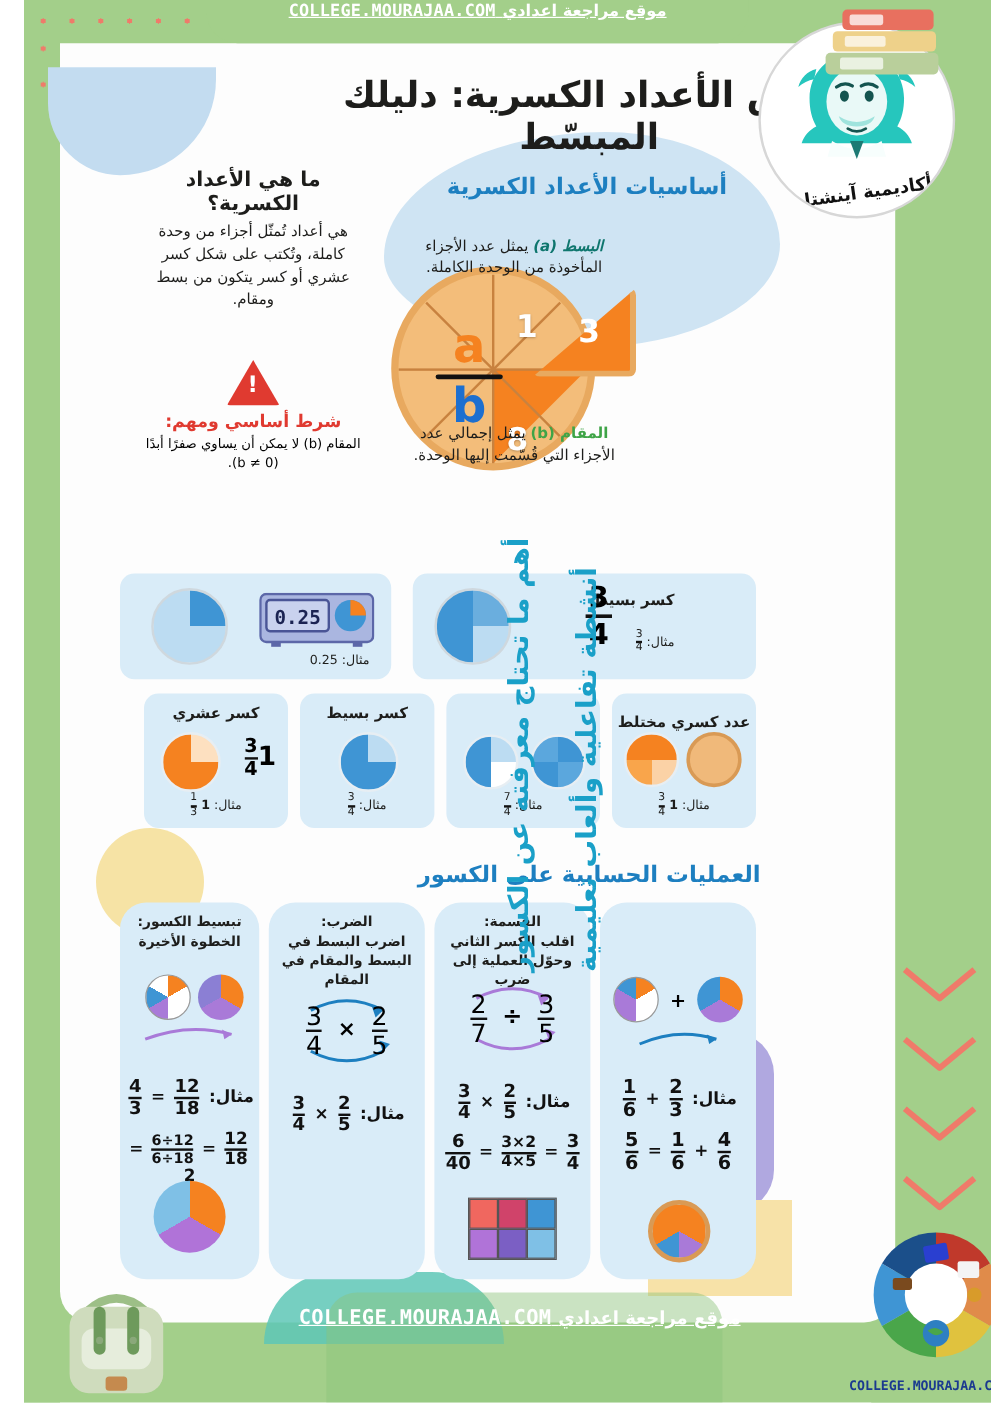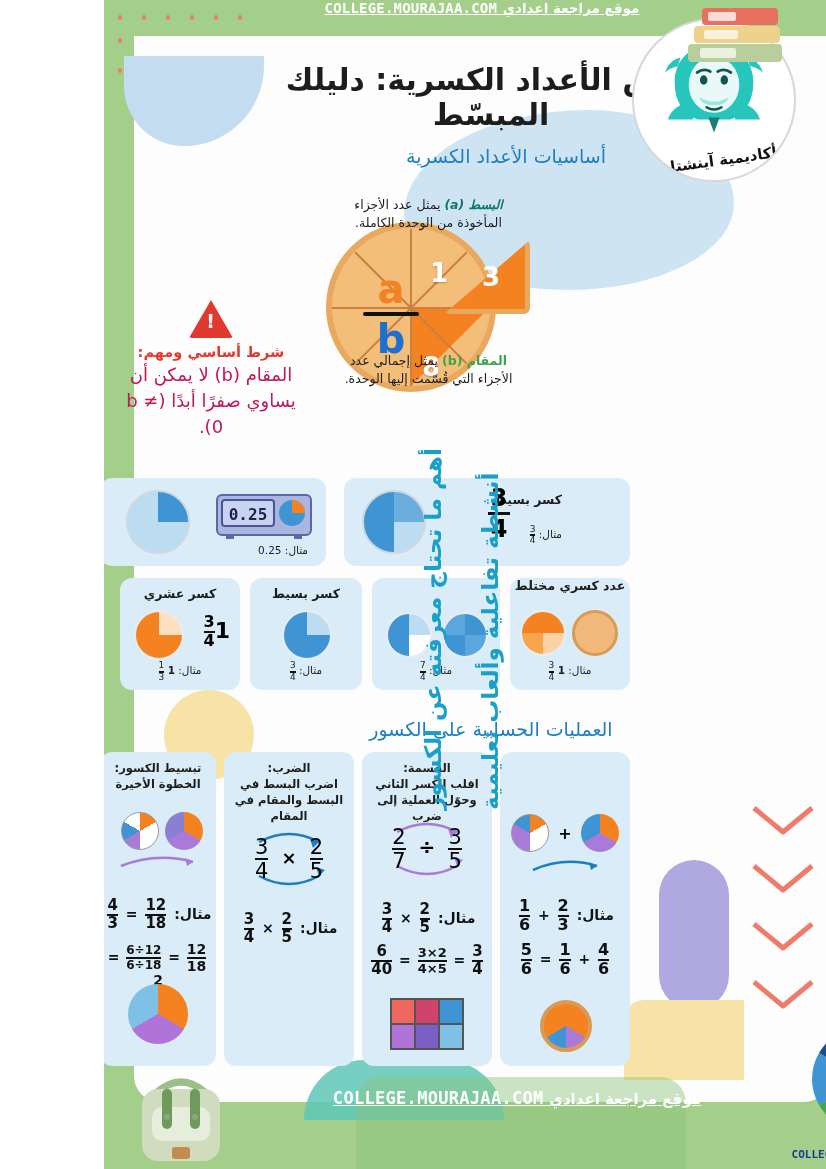--- a/index.html
+++ b/index.html
@@ -1,21 +1,21 @@
 <!DOCTYPE html>
 <html lang="ar" dir="rtl"><head>
 <meta charset="utf-8">
 <style>
   html,body{margin:0;padding:0;}
   body{
     width:826px;height:1169px;
     font-family:"DejaVu Sans","Liberation Sans",sans-serif;
     background:#ffffff;overflow:hidden;position:relative;
   }
-  .page{position:absolute;inset:0;width:722px;height:1169px;overflow:hidden;background:#fff;}
+  .page{position:absolute;inset:0;width:806px;height:1169px;overflow:hidden;background:#fff;}
 
   
   .green-top{position:absolute;left:0;top:0;width:826px;height:58px;background:#a3cf8a;}
   .green-left{position:absolute;left:0;top:0;width:30px;height:1169px;background:#a3cf8a;}
   .green-right{position:absolute;right:0;top:0;width:100px;height:1169px;background:#a3cf8a;}
   .green-bottom{position:absolute;left:0;bottom:0;width:826px;height:108px;background:#a3cf8a;}
   .dots{position:absolute;left:0;top:0;width:300px;height:58px;
     background-image:radial-gradient(#ef7b6a 2.2px, transparent 2.3px);
     background-size:24px 23px;background-position:4px 6px;}
   .dots2{position:absolute;left:0;top:58px;width:160px;height:30px;
@@ -47,33 +47,33 @@
     font-size:30px;font-weight:bold;color:#1d1d1b;letter-spacing:-.3px;}
 
   
   .logo{position:absolute;right:30px;top:18px;width:160px;height:160px;border-radius:50%;
     background:#ffffff;border:2px solid #d7d7d7;z-index:9;overflow:hidden;}
   .logo .brand{position:absolute;left:0;right:0;bottom:10px;text-align:center;font-size:15px;
     font-weight:bold;color:#111;transform:rotate(-8deg);}
   .books{position:absolute;right:36px;top:4px;width:110px;height:70px;z-index:10;}
 
   
-  .sec-h{position:absolute;font-size:19px;font-weight:normal;color:#1d7fc0;z-index:7;text-align:right;}
+  .sec-h{position:absolute;font-size:19px;font-weight:bold;color:#1d7fc0;z-index:7;text-align:right;}
 
   
   .intro{position:absolute;right:520px;top:140px;width:190px;text-align:center;z-index:7;}
   .intro h3{margin:0 0 4px;font-size:17px;font-weight:bold;color:#1d1d1b;}
   .intro p{margin:0;font-size:12.5px;line-height:1.5;color:#1d1d1b;}
 
   .warnbox{position:absolute;right:520px;top:300px;width:190px;text-align:center;z-index:7;}
   .tri{width:0;height:0;border-left:22px solid transparent;border-right:22px solid transparent;
     border-bottom:38px solid #e03a30;margin:0 auto;position:relative;border-radius:3px;}
   .tri span{position:absolute;left:-4px;top:12px;width:8px;color:#fff;font-size:19px;font-weight:bold;line-height:1;}
   .warnbox .wh{margin:6px 0 2px;font-size:14.5px;font-weight:bold;color:#e03a30;}
-  .warnbox .wp{font-size:18px;line-height:1.45;color:#be185d;}
+  .warnbox .wp{font-size:11px;line-height:1.45;color:#000000;}
 
   
   .pie-ill{position:absolute;right:300px;top:200px;width:200px;height:215px;z-index:6;}
   .pie-main{position:absolute;left:0;top:22px;width:170px;height:170px;border-radius:50%;
     background:#f3bd7a;border:6px solid #e8a95f;box-sizing:border-box;overflow:hidden;}
   .slice-lines{position:absolute;inset:0;}
   .slice-lines i{position:absolute;left:50%;top:50%;width:50%;height:2px;background:#c8823f;
     transform-origin:0 50%;}
   .sl-orange{position:absolute;left:50%;top:50%;width:50%;height:50%;
      background:#f58220;transform-origin:0 100%;clip-path:polygon(0 100%,0 0,100% 0);}
@@ -97,21 +97,21 @@
   .card{position:absolute;background:#d9ecf8;border-radius:12px;z-index:5;}
   .card .ct{text-align:center;font-size:12.5px;font-weight:bold;color:#1d1d1b;line-height:1.35;}
   .card .ex{text-align:center;font-size:10.5px;color:#1d1d1b;}
 
   .pieS{position:relative;border-radius:50%;display:inline-block;vertical-align:middle;}
   .frac{display:inline-block;text-align:center;vertical-align:middle;line-height:1.05;}
   .frac .n{display:block;}
   .frac .d{display:block;border-top:2px solid #111;}
 
   
-  .opcard{position:absolute;background:#d9ecf8;border-radius:12px;z-index:5;}
+  .opcard{position:absolute;background:#d9ecf8;border-radius:22px;z-index:5;}
   .opcard .oh{text-align:center;font-size:11.5px;font-weight:bold;color:#1d1d1b;line-height:1.4;padding-top:8px;}
   .opex{text-align:center;font-size:14px;color:#111;font-weight:bold;}
 
   
   .vtext{position:absolute;z-index:8;color:#1aa0c8;font-weight:bold;white-space:nowrap;
     transform-origin:0 0;}
   .v1{right:44px;top:810px;font-size:23px;transform:rotate(-90deg);}
   .v2{right:12px;top:810px;font-size:23px;transform:rotate(-90deg);}
 
   
@@ -180,20 +180,24 @@
         <path d="M72 87q8 5 16 0" stroke="#14544f" stroke-width="2.5" fill="none" stroke-linecap="round"></path>
         <path d="M58 98q22 14 44 0l4 14H54z" fill="#f7fefd"></path>
         <path d="M74 98l6 16 6-16z" fill="#1d7a74"></path>
       </g>
     </svg>
     <div class="brand">أكاديمية آينشتاين</div>
   </div>
 
   <div class="title">درس الأعداد الكسرية: دليلك المبسّط</div>
 
+  <div class="intro">
+    <h3>ما هي الأعداد الكسرية؟</h3>
+    <p>هي أعداد تُمثّل أجزاء من وحدة كاملة، وتُكتب على شكل كسر عشري أو كسر يتكون من بسط ومقام.</p>
+  </div>
 
   <div class="warnbox">
     <div class="tri">
         <span>!</span>
       </div>
     <div class="wh">شرط أساسي ومهم:</div>
     <div class="wp">المقام (b) لا يمكن أن يساوي صفرًا أبدًا (b ≠ 0).</div>
   </div>
 
   <div class="pie-ill">
@@ -266,21 +270,21 @@
       <rect x="10" y="41" width="8" height="4" fill="#5c67a8"></rect>
       <rect x="78" y="41" width="8" height="4" fill="#5c67a8"></rect>
     </svg>
     <div class="ex" style="position:absolute;right:18px;top:66px;">مثال: 0.25</div>
     <div class="pieS" style="position:absolute;left:26px;top:12px;width:64px;height:64px;
       background:conic-gradient(#3f95d4 0deg 90deg,#bcdcf2 90deg 360deg);
       border:2px solid #cfd8de;box-sizing:border-box;"></div>
   </div>
 
   <div class="card" style="right:196px;top:578px;width:120px;height:112px;">
-    <div class="ct" style="padding-top:0;">عدد كسري مختلط</div>
+    <div class="ct" style="padding-top:16px;">عدد كسري مختلط</div>
     <div style="position:absolute;left:10px;top:32px;width:46px;height:46px;border-radius:50%;
       background:conic-gradient(#f58220 0deg 90deg,#fbd2a6 90deg 180deg,#f9a54b 180deg 270deg,#f58220 270deg 360deg);
       border:2px solid #e7eef3;box-sizing:border-box;"></div>
     <div style="position:absolute;right:12px;top:32px;width:46px;height:46px;border-radius:50%;
       background:#f0b97a;border:3px solid #d99a55;box-sizing:border-box;"></div>
     <div class="ex" style="position:absolute;left:0;right:0;bottom:8px;">
       <span>مثال:</span>
       <span style="font-weight:bold;">1</span>
       <span class="frac" style="font-size:9px;">
         <span class="n">3</span>

